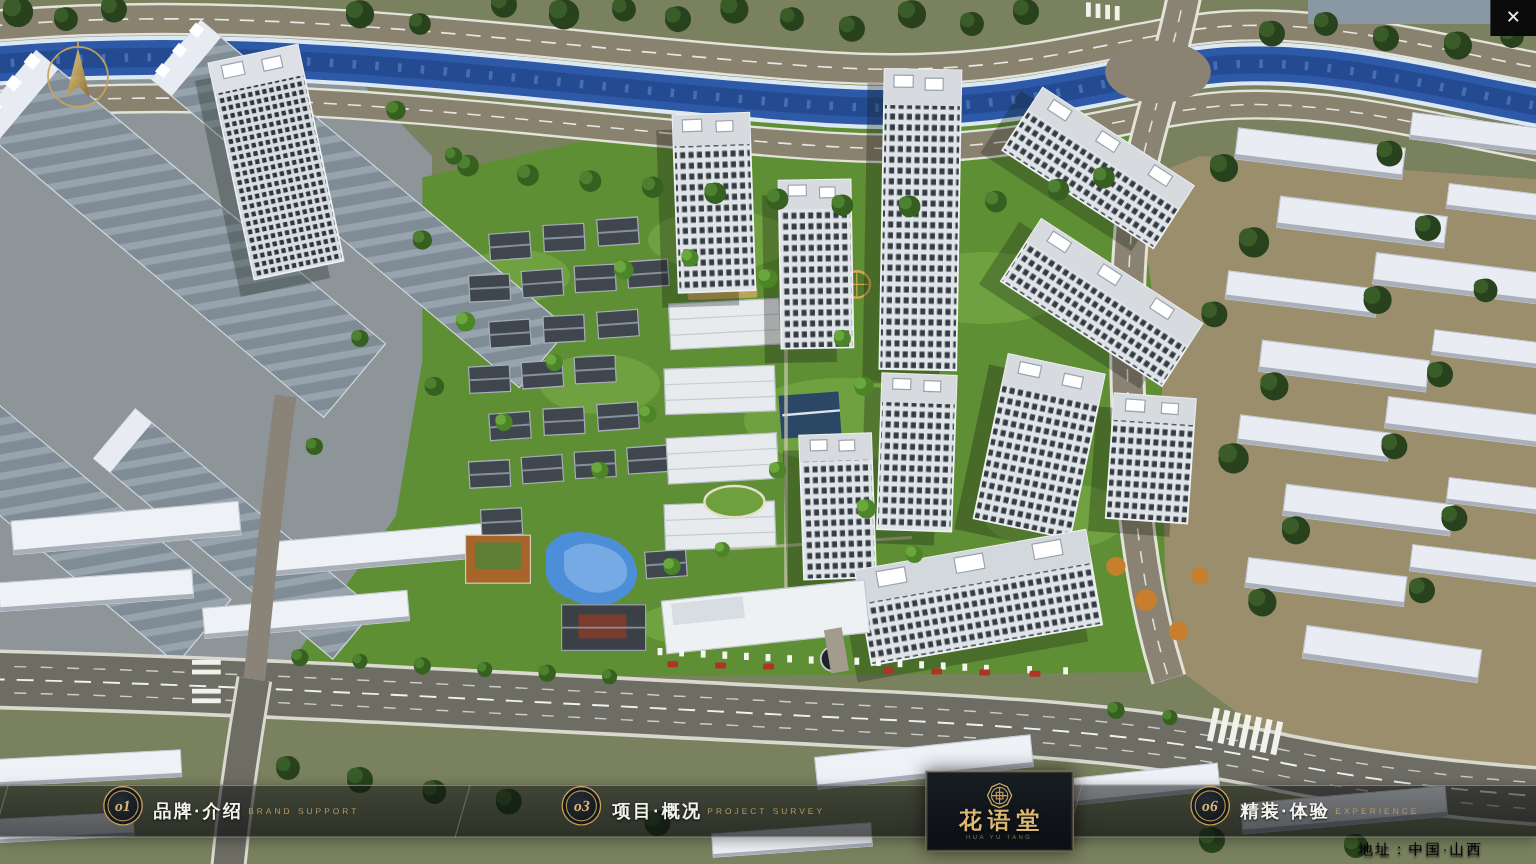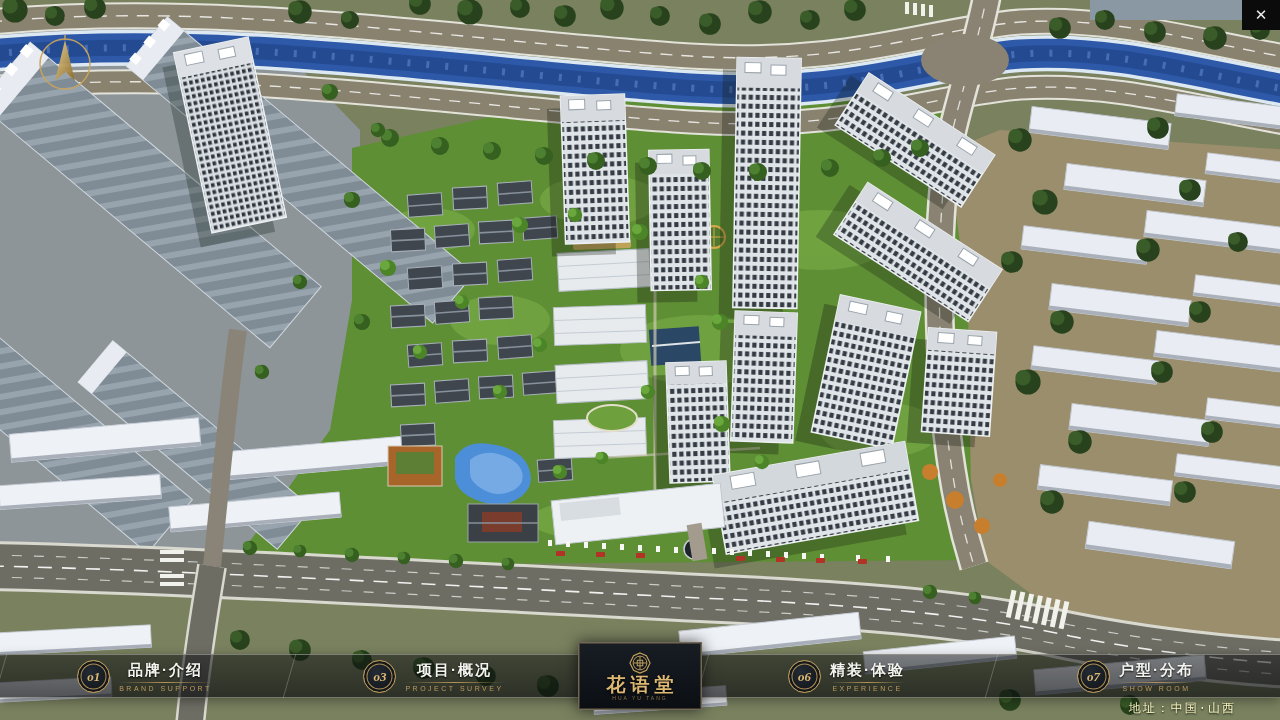--- a/index.html
+++ b/index.html
@@ -22,36 +22,36 @@
   
   .navbar{
     position:absolute;left:0;right:0;bottom:22px;height:42px;
     display:flex;align-items:center;
     background:linear-gradient(180deg,rgba(12,14,16,.52),rgba(8,10,12,.68));
     border-top:1px solid rgba(195,195,182,.55);
     border-bottom:1px solid rgba(195,195,182,.4);
     box-shadow:0 3px 10px rgba(0,0,0,.35);
   }
   .nav-item{
-    flex:1;height:100%;display:flex;align-items:center;justify-content:center;
+    flex:1;height:100%;display:flex;justify-content:center;
     gap:9px;position:relative;cursor:pointer;
   }
   .nav-item::before{
     content:"";position:absolute;left:0;top:-1px;bottom:-1px;width:1px;
     background:rgba(205,205,190,.3);transform:skewX(-16deg);
   }
   .badge{
     width:31px;height:31px;border-radius:50%;flex:0 0 31px;
     border:1.5px solid #c9a45c;
     box-shadow:inset 0 0 0 2.5px #14181d, inset 0 0 0 3.5px rgba(201,164,92,.85);
     background:radial-gradient(circle at 40% 35%,#242b34,#0c1014);
     color:#ddb873;font:italic bold 13px/1 "Liberation Serif",serif;
     display:flex;align-items:center;justify-content:center;
   }
-  .labels{display:flex;flex-direction:column;align-items:center;gap:2px}
+  .labels{display:flex;flex-direction:row;align-items:center;gap:2px}
   .zh{
     font-size:15px;font-weight:bold;color:#f4f4ef;letter-spacing:2px;
     white-space:nowrap;text-shadow:0 1px 2px rgba(0,0,0,.9);
   }
   .rule{height:1px;width:100%;background:linear-gradient(90deg,transparent,rgba(201,164,92,.85),transparent)}
   .en{font-size:7px;color:#bd9a5e;letter-spacing:2.5px;white-space:nowrap}
 
   .logo-panel{
     flex:0 0 122px;height:66px;z-index:2;cursor:pointer;
     background:linear-gradient(180deg,#181d24,#0b0f14);
@@ -60,22 +60,22 @@
     display:flex;flex-direction:column;align-items:center;justify-content:center;gap:1px;
   }
   .logo-seal{width:22px;height:22px}
   .logo-title{
     font-family:"Liberation Serif",serif;font-size:19px;font-weight:bold;
     color:#dcb872;letter-spacing:5px;text-indent:5px;text-shadow:0 1px 3px #000;line-height:1;
   }
   .logo-sub{font-size:5px;letter-spacing:2px;color:#8e7344}
 
   .address{
-    position:absolute;right:44px;bottom:3px;font-size:12px;color:#fef9c3;
-    letter-spacing:2px;text-shadow:0 1px 2px #000;font-family:Liberation Mono, monospace;
+    position:absolute;right:44px;bottom:3px;font-size:12px;color:#000000;
+    letter-spacing:2px;text-shadow:0 1px 2px #000;
   }
 </style>
 </head>
 <body>
 
 <svg class="scene-svg" viewBox="0 0 1280 720" aria-hidden="true">
   <defs>
     <pattern id="win" width="7" height="9" patternUnits="userSpaceOnUse">
       <rect width="7" height="9" fill="#dfe4e8"></rect>
         <rect x="1.2" y="2" width="4.2" height="5" fill="#343b42"></rect>
@@ -561,24 +561,16 @@
 
   <div class="nav-item">
     <span class="badge">o6</span>
     <span class="labels">
       <span class="zh">精装·体验</span>
       <span class="rule"></span>
       <span class="en">EXPERIENCE</span>
     </span>
   </div>
 
-  <div class="nav-item">
-    <span class="badge">o7</span>
-    <span class="labels">
-      <span class="zh">户型·分布</span>
-      <span class="rule"></span>
-      <span class="en">SHOW ROOM</span>
-    </span>
-  </div>
 
 </nav>
 
 <div class="address">地址：中国·山西</div>
 
 </body></html>

